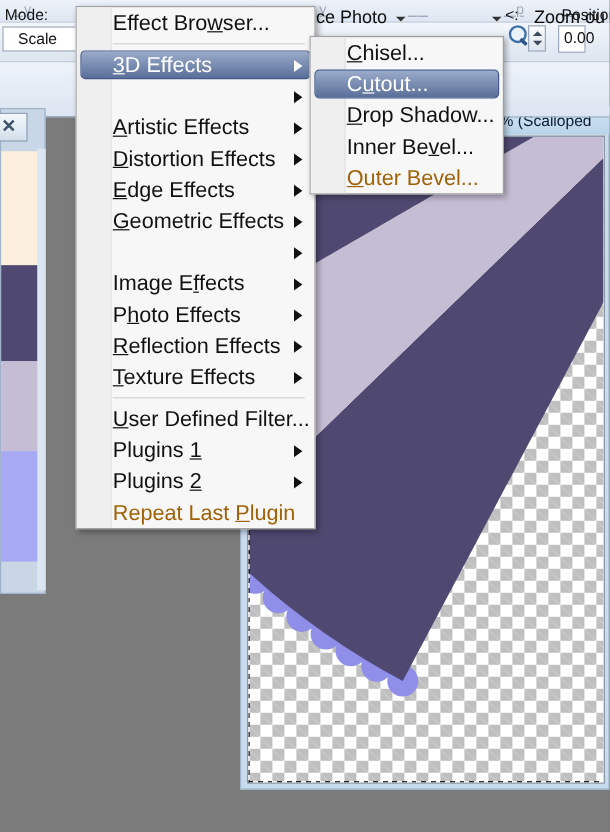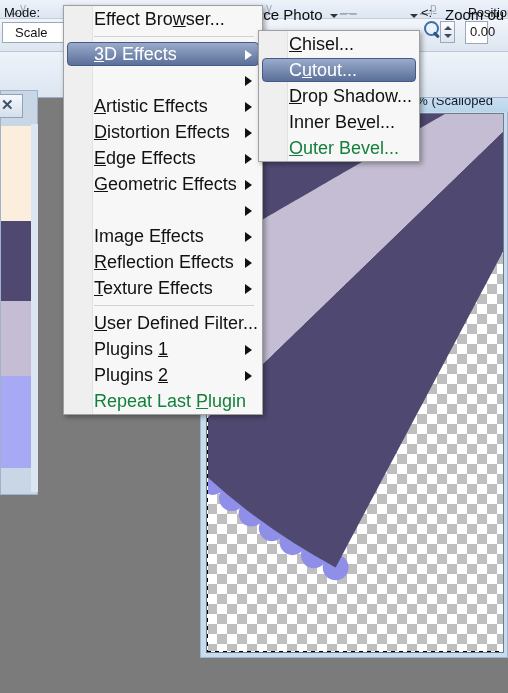--- a/index.html
+++ b/index.html
@@ -80,21 +80,21 @@
      repeating-linear-gradient(180deg,#000 0 4px,#fff 4px 8px);}
   .ants-h{position:absolute;height:1px;background:
      repeating-linear-gradient(90deg,#000 0 4px,#fff 4px 8px);}
 
   
   .menu{position:absolute;background:#f7f7f7;border:1px solid #a0a0a0;
      box-shadow:2px 2px 5px rgba(0,0,0,.35);box-sizing:border-box;}
   .menu .gutter{position:absolute;left:0;top:0;bottom:0;width:28px;background:#efefef;border-right:1px solid #e2e2e2;}
   .mi{position:relative;height:26px;line-height:26px;padding-left:30px;
      font-size:18px;color:#111;white-space:nowrap;box-sizing:border-box;}
-  .mi.disabled{color:#15803d;}
+  .mi.disabled{color:#a16207;}
   .mi.hl{color:#fff;}
   .mi.hl .hl-bg{position:absolute;left:3px;right:3px;top:1px;height:24px;
      background:linear-gradient(#9aabca,#5a6f99);
      border:1px solid #46598a;border-radius:4px;box-sizing:border-box;z-index:0;}
   .mi .lbl{position:relative;z-index:1;}
   .mi .arrow{position:absolute;right:10px;top:9px;width:0;height:0;z-index:1;
      border-top:5px solid transparent;border-bottom:5px solid transparent;border-left:7px solid #111;}
   .mi.hl .arrow{border-left-color:#fff;}
   .sep{height:1px;margin:4px 8px 4px 30px;background:#d2d2d2;}
   u{text-decoration:underline;}
@@ -245,20 +245,21 @@
       <div class="mi"><span class="lbl">Effect Bro<u>w</u>ser...</span></div>
       <div class="sep"></div>
       <div class="mi hl"><span class="hl-bg"></span><span class="lbl"><u>3</u>D Effects</span><span class="arrow"></span></div>
       <div class="mi"><span class="arrow"></span></div>
       <div class="mi"><span class="lbl"><u>A</u>rtistic Effects</span><span class="arrow"></span></div>
       <div class="mi"><span class="lbl"><u>D</u>istortion Effects</span><span class="arrow"></span></div>
       <div class="mi"><span class="lbl"><u>E</u>dge Effects</span><span class="arrow"></span></div>
       <div class="mi"><span class="lbl"><u>G</u>eometric Effects</span><span class="arrow"></span></div>
       <div class="mi"><span class="arrow"></span></div>
       <div class="mi"><span class="lbl">Image E<u>f</u>fects</span><span class="arrow"></span></div>
+      <div class="mi"><span class="lbl">P<u>h</u>oto Effects</span><span class="arrow"></span></div>
       <div class="mi"><span class="lbl"><u>R</u>eflection Effects</span><span class="arrow"></span></div>
       <div class="mi"><span class="lbl"><u>T</u>exture Effects</span><span class="arrow"></span></div>
       <div class="sep"></div>
       <div class="mi"><span class="lbl"><u>U</u>ser Defined Filter...</span></div>
       <div class="mi"><span class="lbl">Plugins <u>1</u></span><span class="arrow"></span></div>
       <div class="mi"><span class="lbl">Plugins <u>2</u></span><span class="arrow"></span></div>
       <div class="mi disabled"><span class="lbl">Repeat Last <u>P</u>lugin</span></div>
     </div>
 </div>
 

